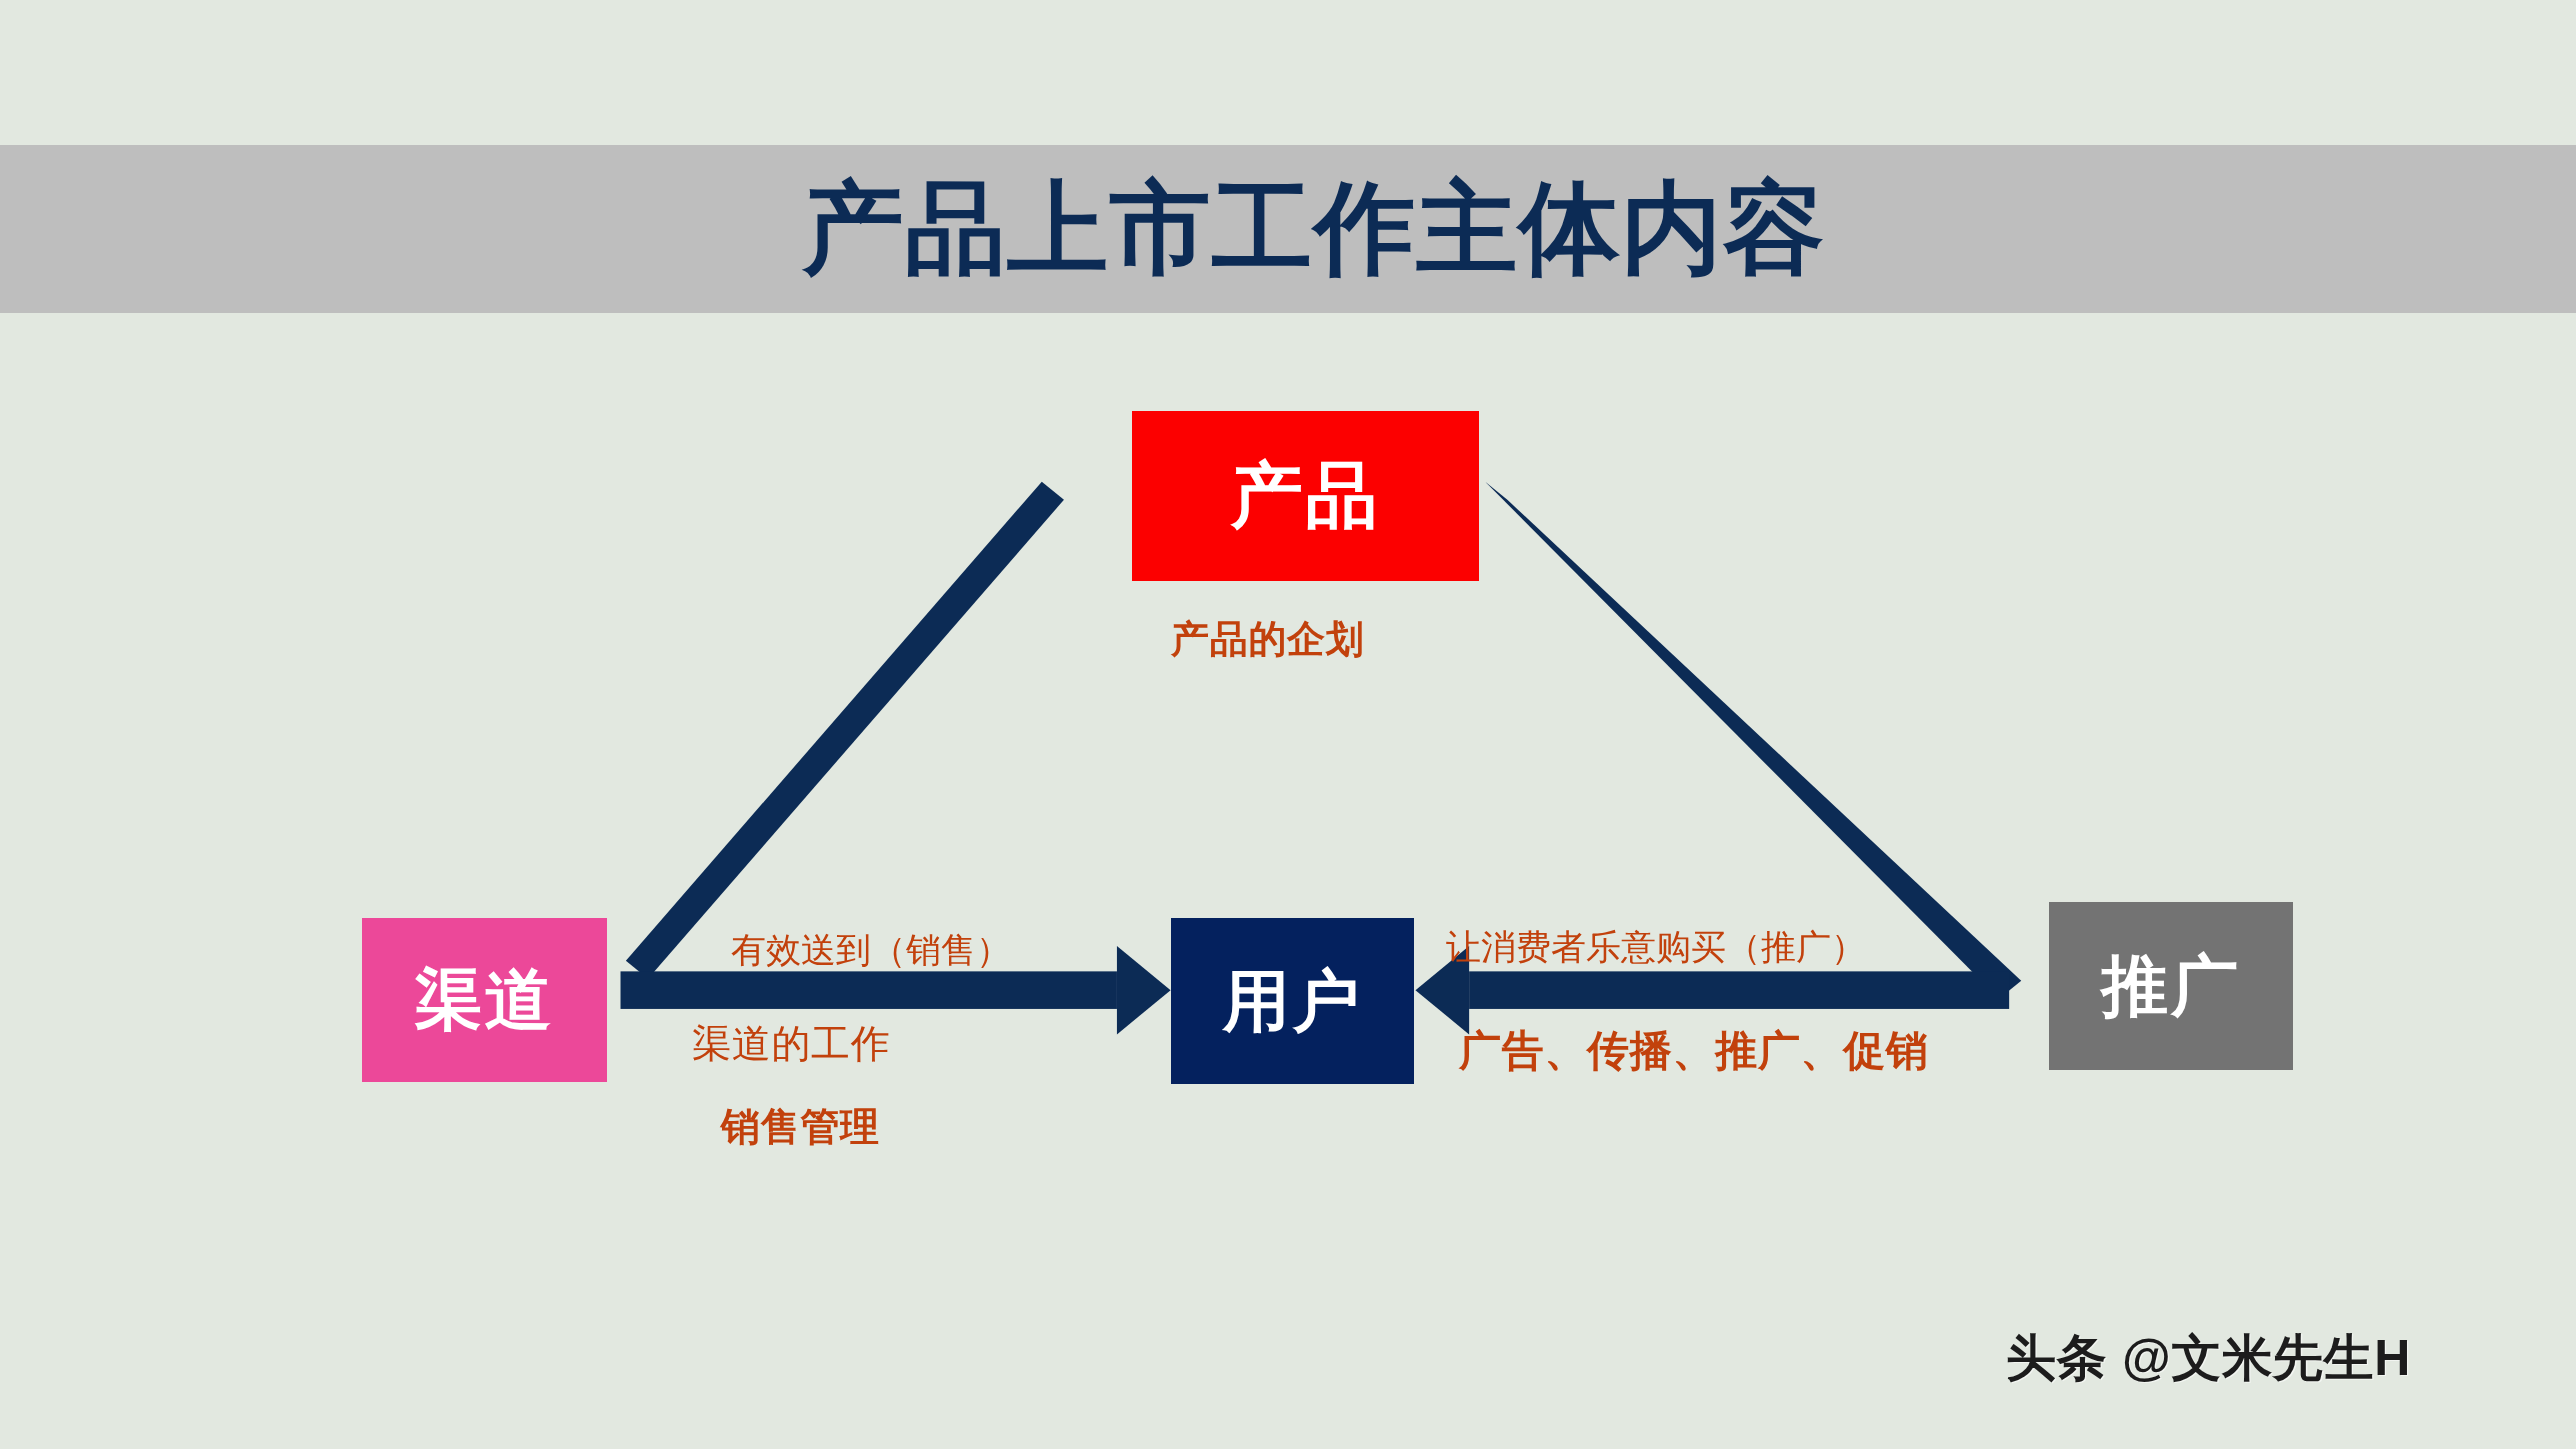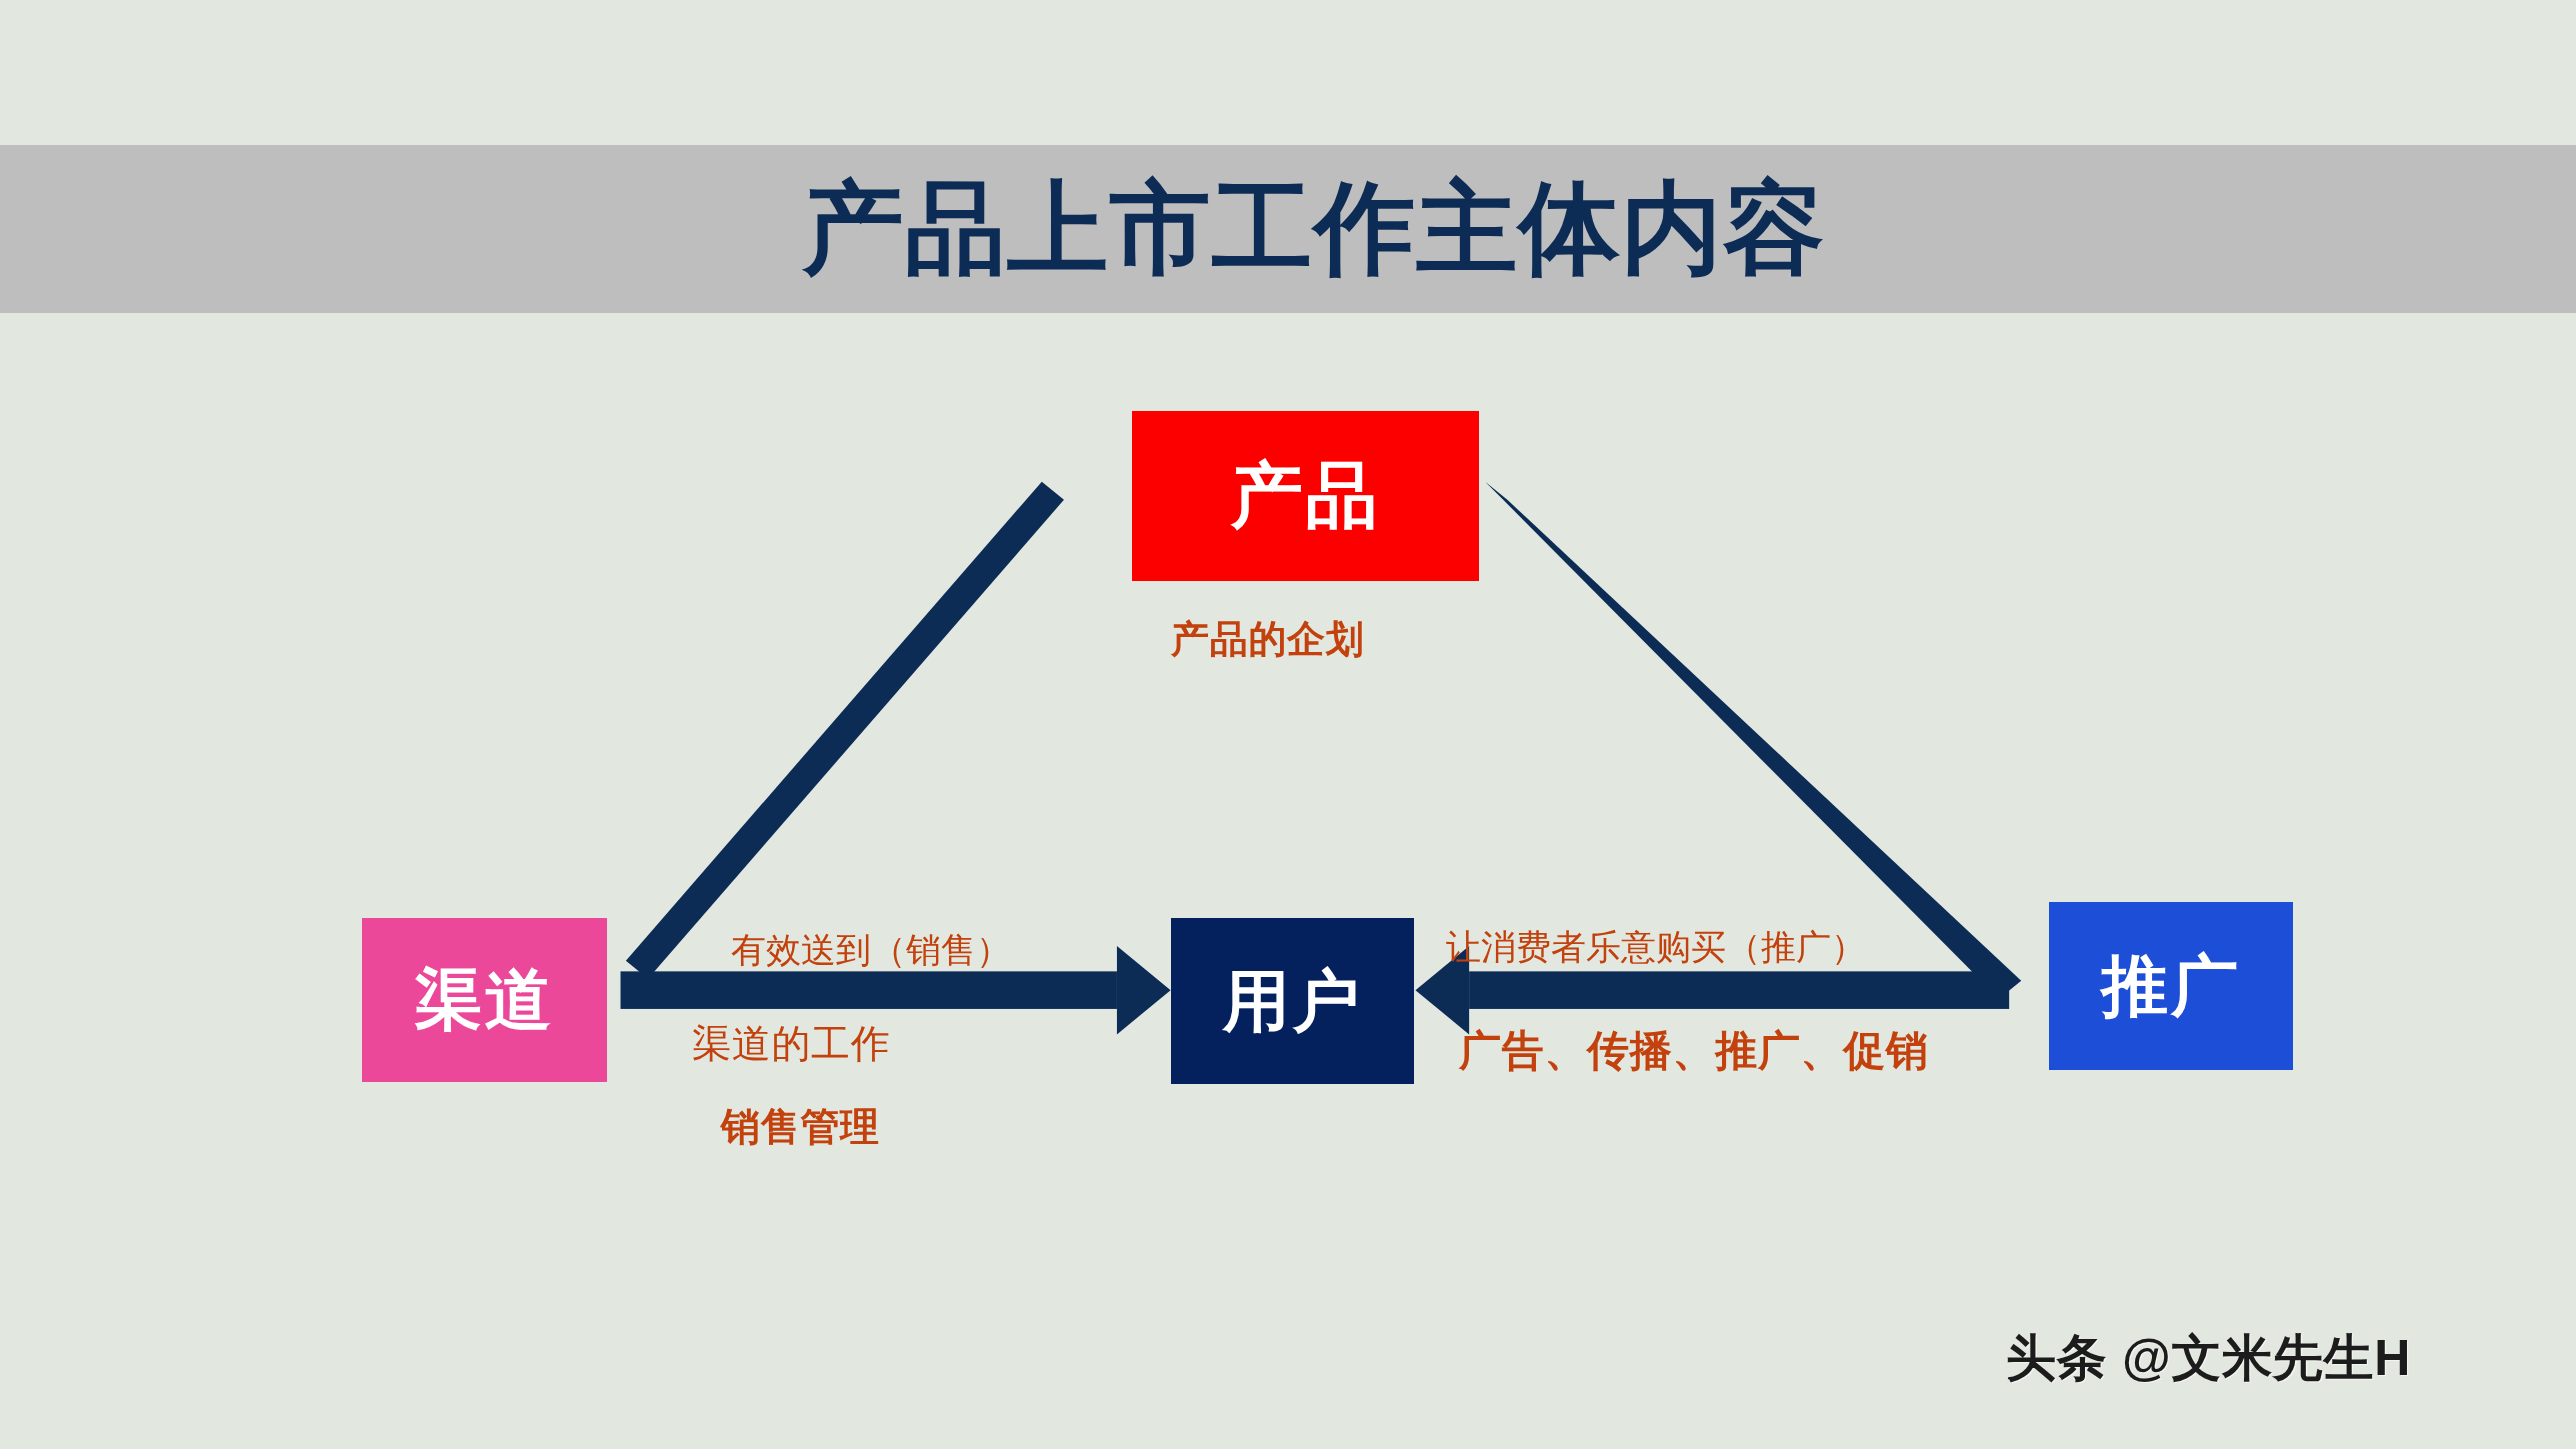--- a/index.html
+++ b/index.html
@@ -79,21 +79,21 @@
     height: 166px;
     background: #04215e;
     font-size: 67px;
     text-align: right;
   }
   #box-promo {
     left: 2049px;
     top: 902px;
     width: 244px;
     height: 168px;
-    background: #1d4ed8;
+    background: #737373;
     font-size: 67px;
   }
 
   
   #connector-layer {
     position: absolute;
     left: 0;
     top: 0;
     width: 2576px;
     height: 1449px;

